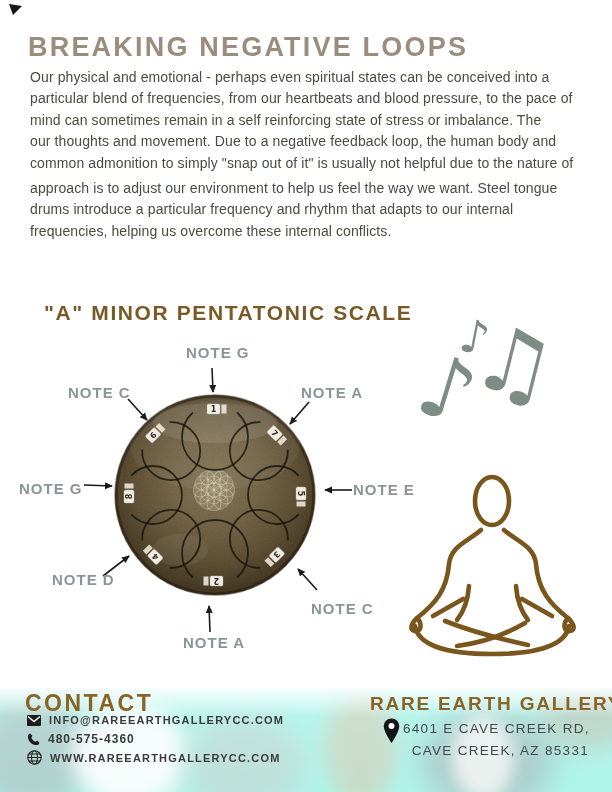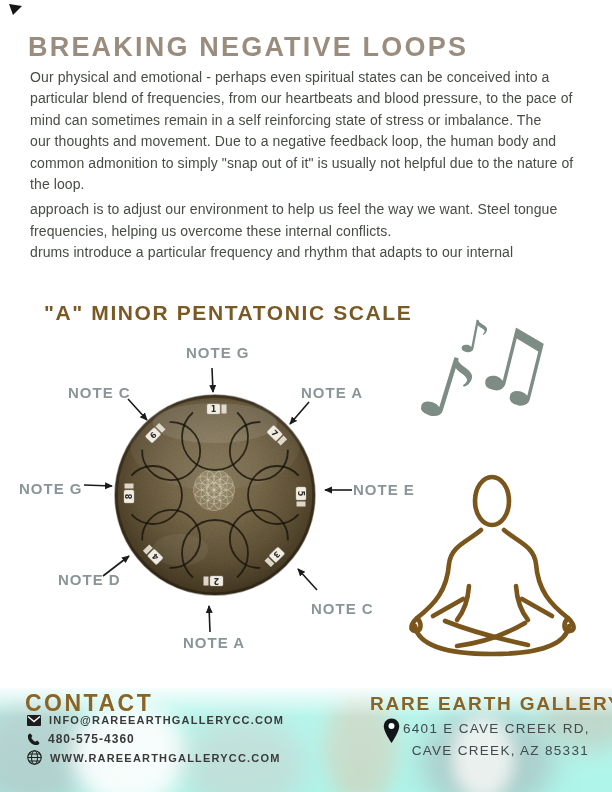--- a/index.html
+++ b/index.html
@@ -27,21 +27,21 @@
   .sticker2{fill:#ece7da;opacity:.9;}
   .sticker-num{font-family:"DejaVu Sans",sans-serif;font-size:8px;font-weight:bold;
                fill:#2b2b2b;text-anchor:middle;}
   .fol{fill:none;stroke:rgba(244,236,214,.38);stroke-width:.9;}
   .arrow{stroke:#1b1b1b;stroke-width:1.6;fill:none;}
 
   .note-label{position:absolute;font-size:15px;font-weight:bold;letter-spacing:1px;
               color:#8a9598;white-space:nowrap;}
   .nl-top{left:186px;top:344px;} .nl-top-left{left:68px;top:384px;}
   .nl-top-right{left:301px;top:384px;} .nl-left{left:19px;top:480px;}
-  .nl-right{left:353px;top:481px;} .nl-bottom-left{left:58px;top:571px;text-align:right;}
+  .nl-right{left:353px;top:481px;} .nl-bottom-left{left:52px;top:571px;text-align:right;}
   .nl-bottom-right{left:311px;top:600px;} .nl-bottom{left:183px;top:634px;}
 
   
   .music{position:absolute;left:428px;top:318px;width:150px;height:140px;color:#7d8c84;
          font-family:"DejaVu Sans",sans-serif;}
   .music span{position:absolute;line-height:1;display:block;}
   .mn-small{left:32px;top:-4px;font-size:46px;transform:rotate(11deg);}
   .mn-large{left:-8px;top:28px;font-size:86px;transform:rotate(17deg);}
   .mn-beam{left:46px;top:0px;font-size:90px;transform:rotate(14deg);}
 
@@ -90,26 +90,25 @@
 
   <div class="doc-title">BREAKING NEGATIVE LOOPS</div>
 
   <div class="body-copy">
     <div class="para1">
       <div class="bline">Our physical and emotional - perhaps even spiritual states can be conceived into a</div>
       <div class="bline">particular blend of frequencies, from our heartbeats and blood pressure, to the pace of</div>
       <div class="bline">mind can sometimes remain in a self reinforcing state of stress or imbalance. The</div>
       <div class="bline">our thoughts and movement. Due to a negative feedback loop, the human body and</div>
       <div class="bline">common admonition to simply "snap out of it" is usually not helpful due to the nature of</div>
-      <div class="bline">the loop.</div>
     </div>
     <div class="para2">
       <div class="bline">approach is to adjust our environment to help us feel the way we want. Steel tongue</div>
+      <div class="bline">drums introduce a particular frequency and rhythm that adapts to our internal</div>
       <div class="bline">frequencies, helping us overcome these internal conflicts.</div>
-      <div class="bline">drums introduce a particular frequency and rhythm that adapts to our internal</div>
     </div>
   </div>
 
   <div class="scale-heading">"A" MINOR PENTATONIC SCALE</div>
 
   <svg class="drum-svg" width="380" height="315" viewBox="0 0 380 315">
     <defs>
       <radialGradient id="drumGrad" cx="50%" cy="42%" r="62%">
         <stop offset="0%" stop-color="#93835f"></stop>
         <stop offset="35%" stop-color="#857452"></stop>

